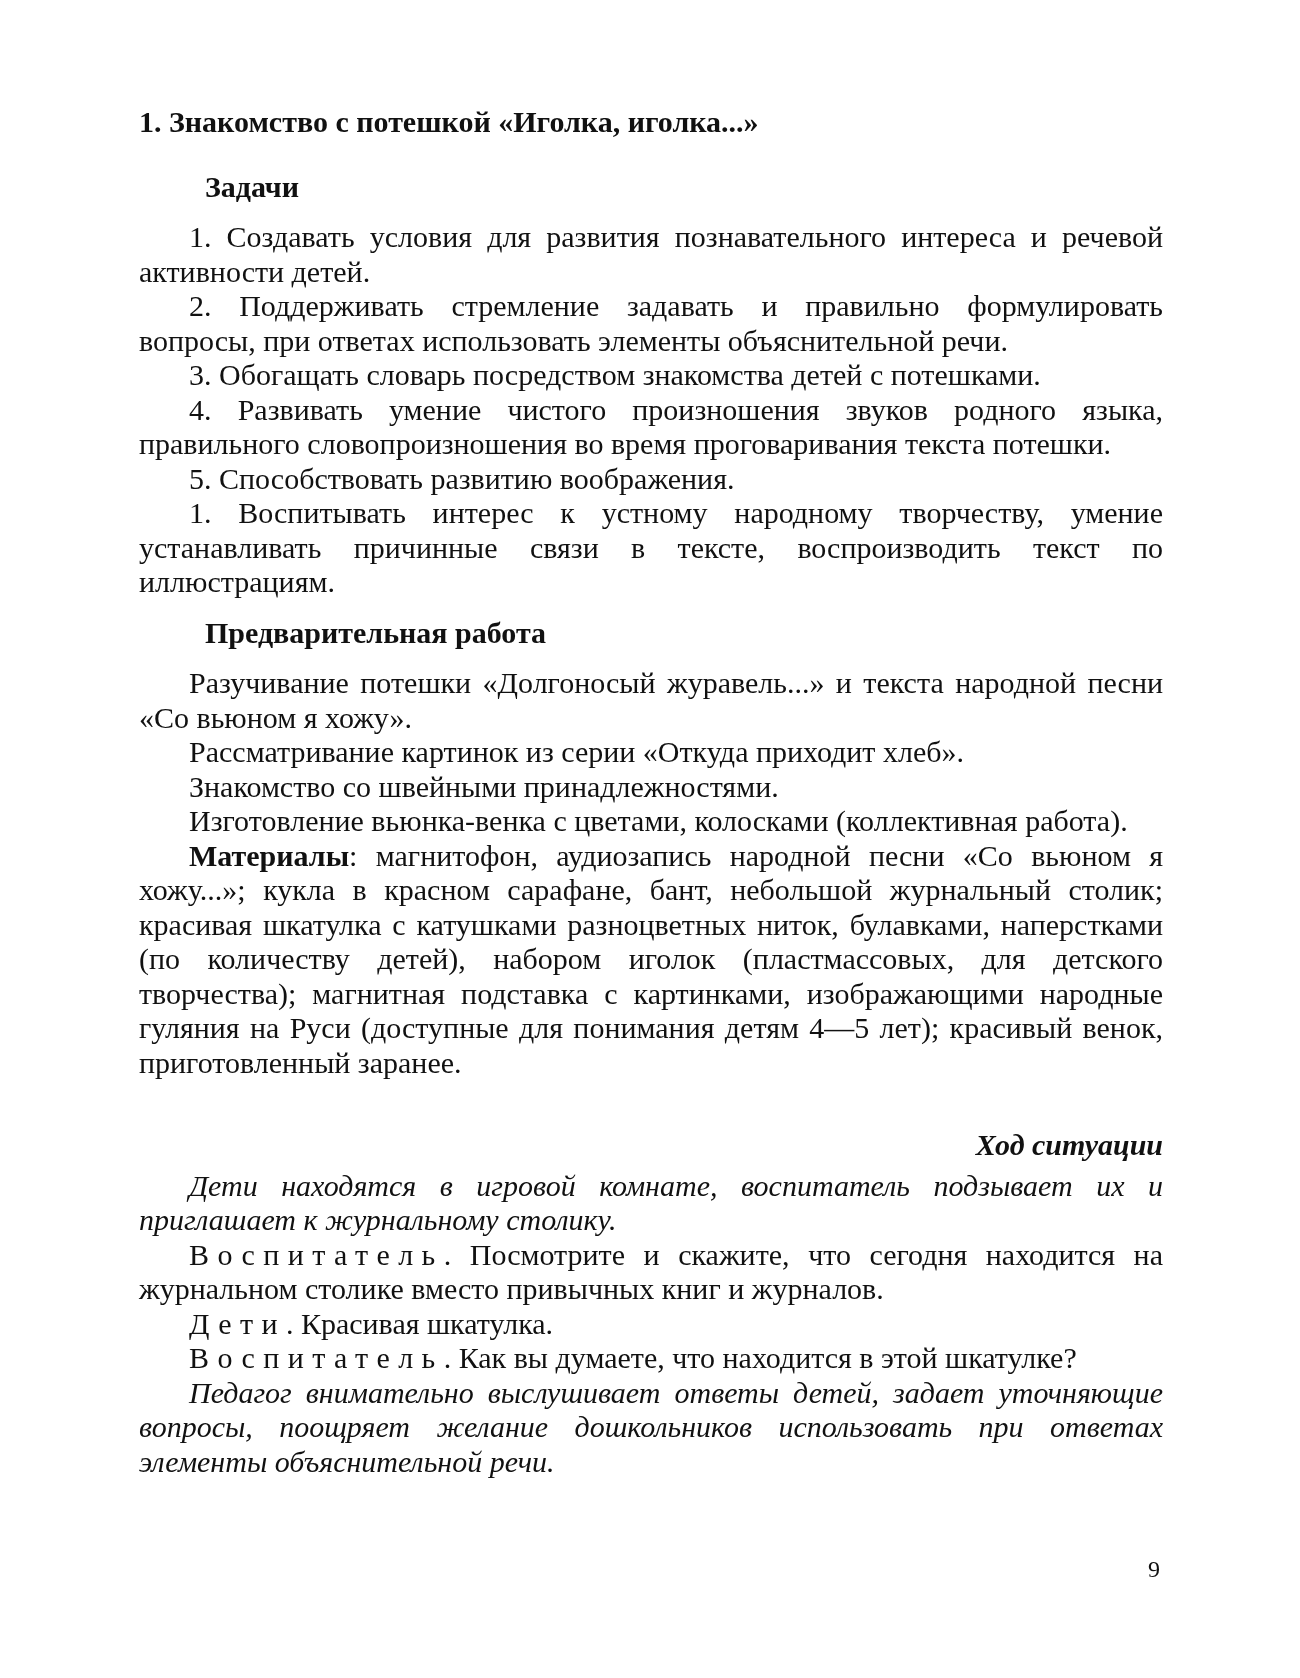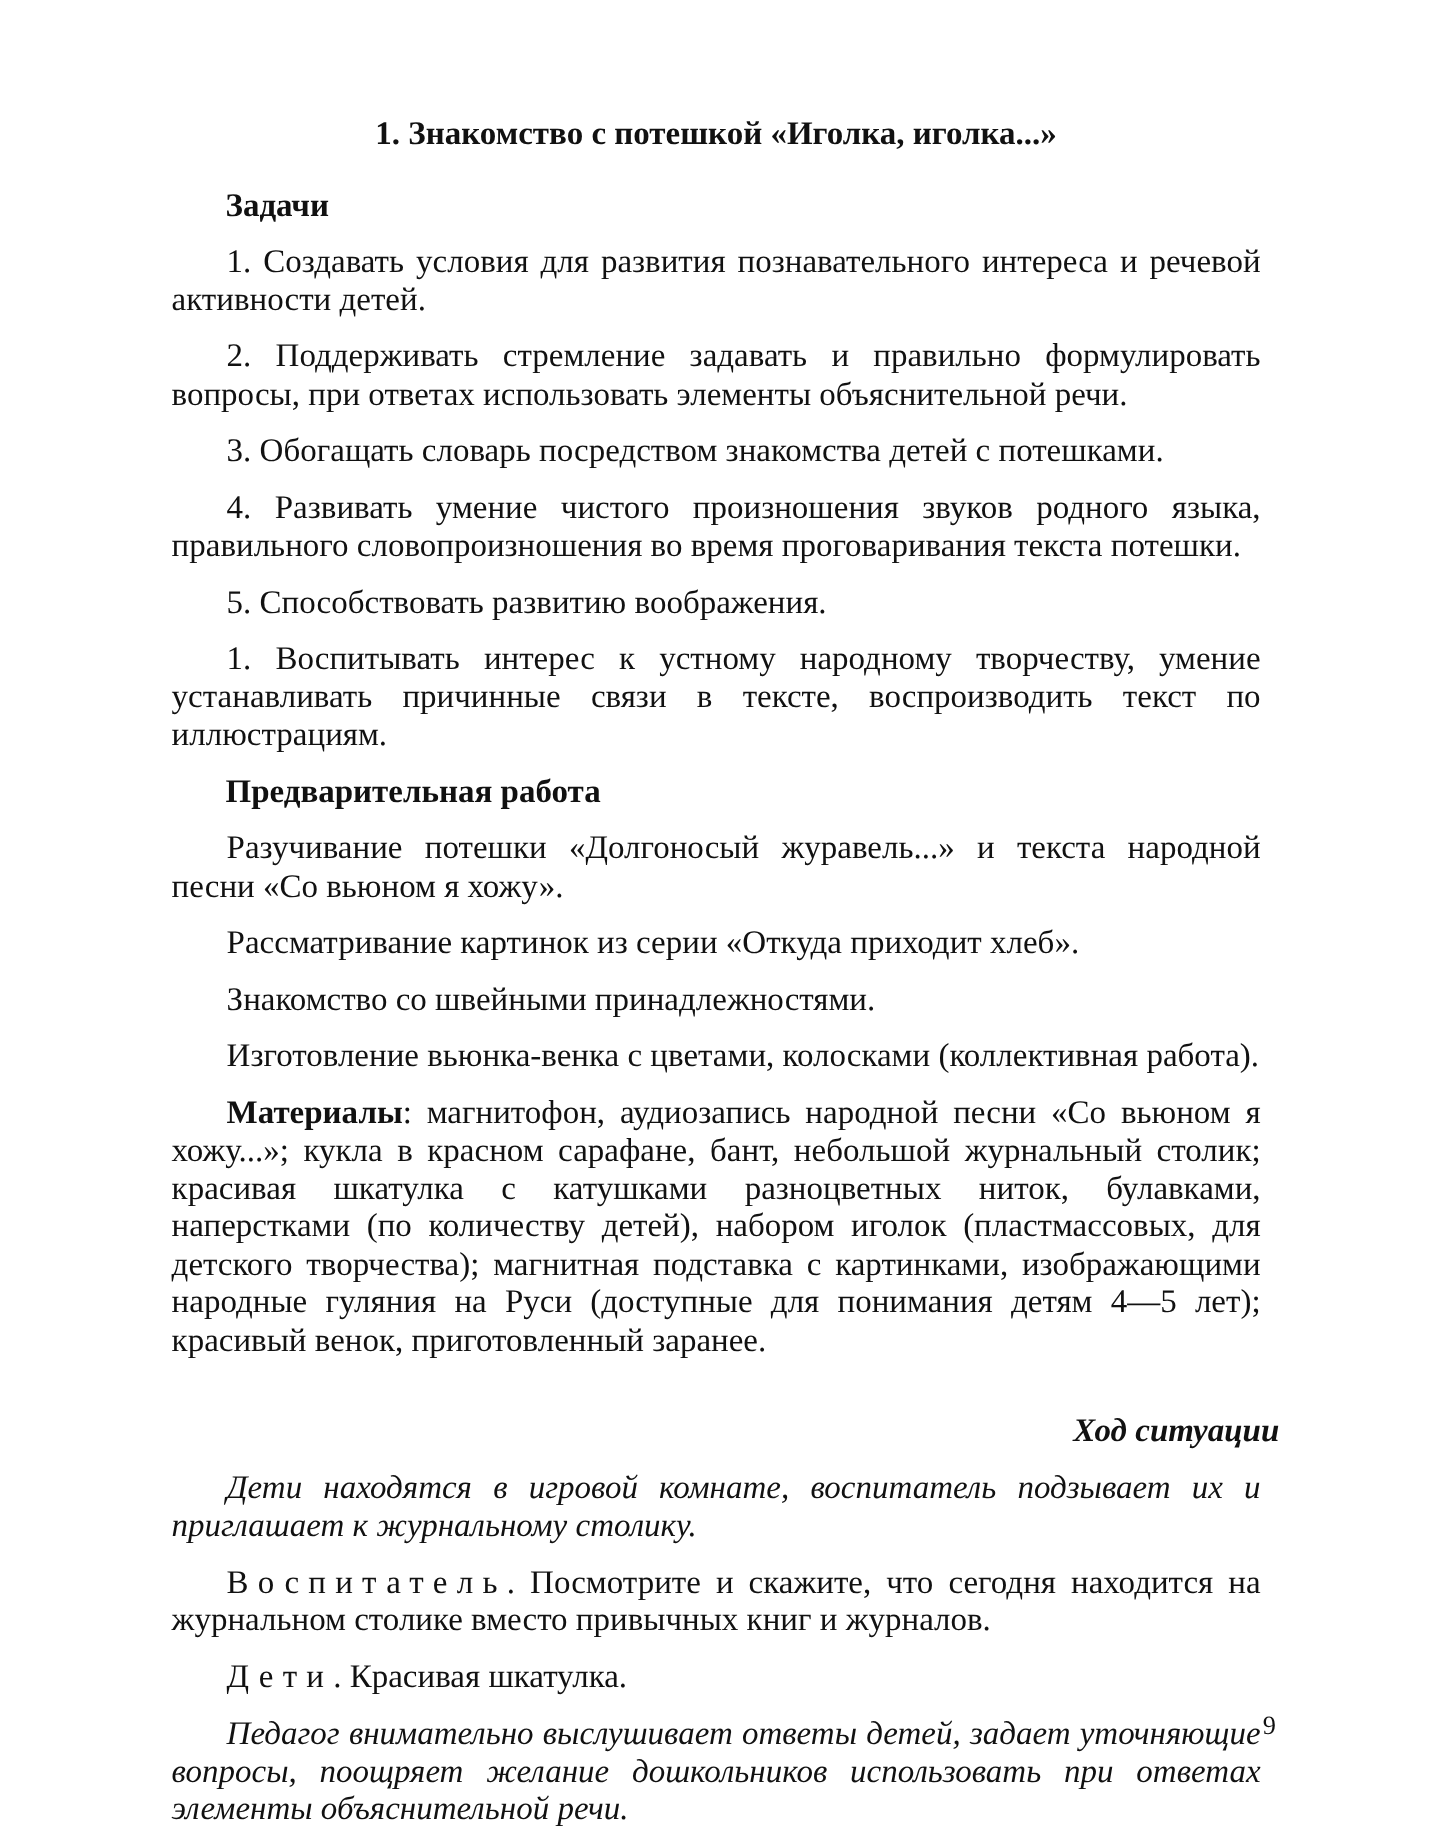--- a/index.html
+++ b/index.html
@@ -2,23 +2,23 @@
 <html><head>
 <meta charset="utf-8">
 <style>
   html, body { margin: 0; padding: 0; background: #ffffff; }
   body { width: 1300px; height: 1678px; position: relative; overflow: hidden; }
   .page {
     position: absolute; left: 139px; top: 105px; width: 1024px;
     font-family: "Liberation Serif", "DejaVu Serif", serif;
     font-size: 30px; line-height: 34.5px; color: #111;
   }
-  .title { text-align: center; font-weight: bold; margin: 0 0 30px 0; }
+  .title { font-weight: bold; margin: 0 0 30px 0; }
   .h { font-weight: bold; text-indent: 50px; margin: 16px; }
-  .p { text-indent: 50px; margin: 17px; text-align: justify; }
+  .p { text-indent: 50px; margin: 0; text-align: justify; }
   .p.last { text-align-last: left; }
   .sub-title { text-align: right; font-weight: bold; font-style: italic; margin: 48px 0 6px 0; }
   .it { font-style: italic; }
   .sp { letter-spacing: 0.28em; }
   .b { font-weight: bold; }
   .page-num {
     position: absolute; left: 1148px; top: 1556px;
     font-family: "Liberation Serif", serif; font-size: 24px; color: #111;
   }
 </style>
@@ -42,18 +42,18 @@
   <p class="p last">Знакомство со швейными принадлежностями.</p>
   <p class="p last">Изготовление вьюнка-венка с цветами, колосками (коллективная работа).</p>
 
   <p class="p last"><span class="b">Материалы</span><span>: магнитофон, аудиозапись народной песни «Со вьюном я хожу...»; кукла в красном сарафане, бант, небольшой журнальный столик; красивая шкатулка с катушками разноцветных ниток, булавками, наперстками (по количеству детей), набором иголок (пластмассовых, для детского творчества); магнитная подставка с картинками, изображающими народные гуляния на Руси (доступные для понимания детям 4—5 лет); красивый венок, приготовленный заранее.</span></p>
 
   <p class="sub-title">Ход ситуации</p>
   <p class="p last it">Дети находятся в игровой комнате, воспитатель подзывает их и приглашает к журнальному столику.</p>
 
   <p class="p last"><span class="sp">Воспитатель</span><span>. Посмотрите и скажите, что сегодня находится на журнальном столике вместо привычных книг и журналов.</span></p>
   <p class="p last"><span class="sp">Дети</span><span>. Красивая шкатулка.</span></p>
+  <p class="p last"><span class="sp">Воспитатель</span><span>. Как вы думаете, что находится в этой шкатулке?</span></p>
+
   <p class="p last it">Педагог внимательно выслушивает ответы детей, задает уточняющие вопросы, поощряет желание дошкольников использовать при ответах элементы объяснительной речи.</p>
-
-  <p class="p last"><span class="sp">Воспитатель</span><span>. Как вы думаете, что находится в этой шкатулке?</span></p>
 </div>
 
 <div class="page-num">9</div>
 
 </body></html>

